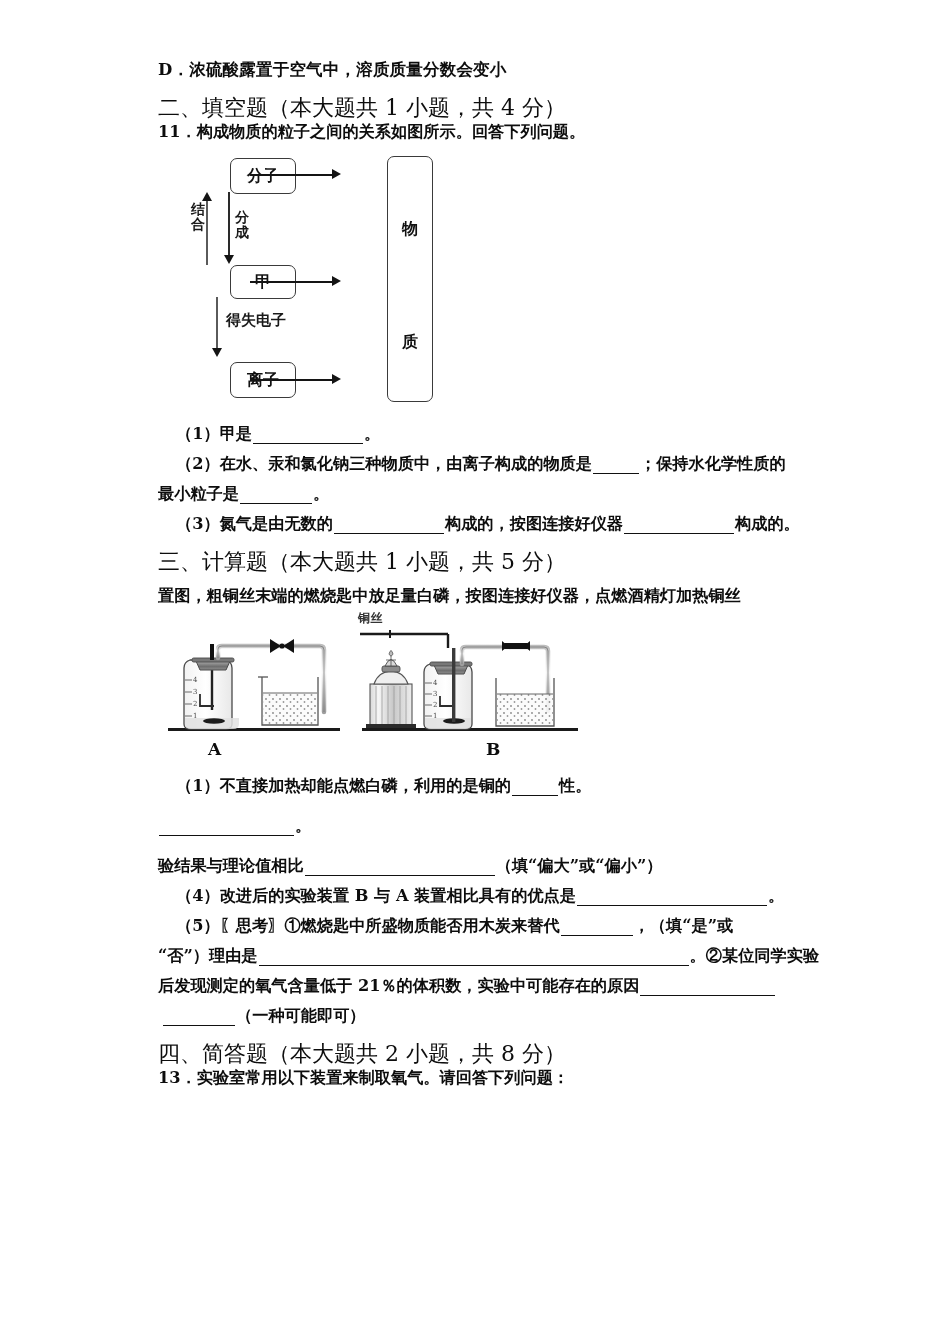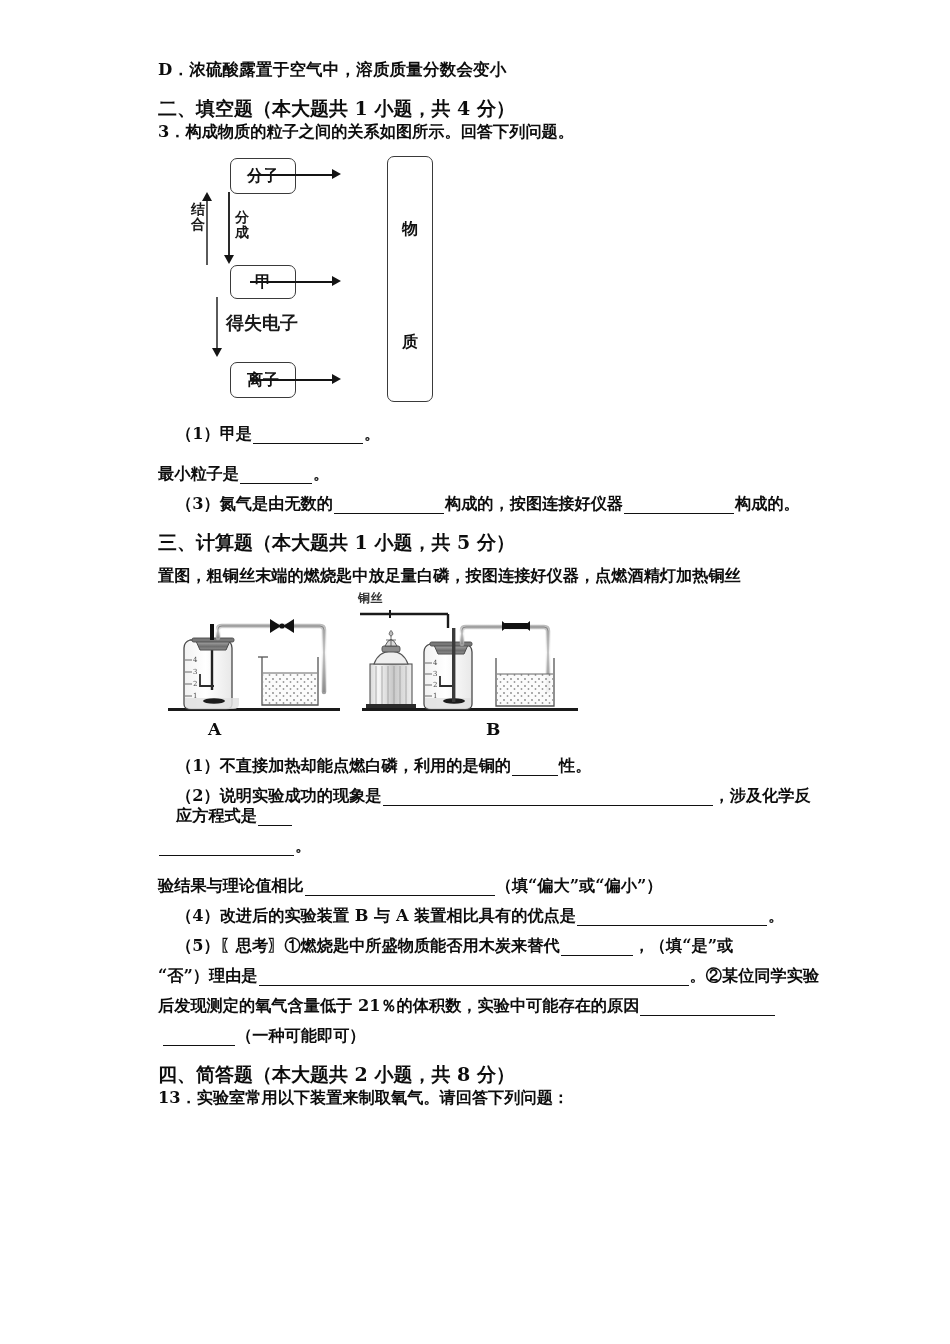--- a/index.html
+++ b/index.html
@@ -30,22 +30,22 @@
 
   
   .line {
     font-size: 16.5px;
     line-height: 20px;
     font-weight: 700;
     letter-spacing: 0.2px;
     white-space: nowrap;
   }
   .sec-head {
-    font-size: 19px;
-    font-weight: 700;
+    font-size: 22px;
+    font-weight: 400;
     line-height: 20px;
   }
   .q-line {
     font-size: 16.2px;
     font-weight: 700;
     line-height: 20px;
   }
   .indent { padding-left: 18px; }
   .blank {
     display: inline-block;
@@ -138,21 +138,21 @@
     position: absolute;
     font-size: 14px;
     font-weight: 700;
     line-height: 15px;
     width: 16px;
     text-align: center;
     color: #1a1a1a;
   }
   .hlabel {
     position: absolute;
-    font-size: 18px;
+    font-size: 15px;
     font-weight: 700;
     color: #1a1a1a;
     white-space: nowrap;
   }
 
   
   .apparatus {
     position: relative;
     width: 420px;
     height: 148px;
@@ -181,21 +181,21 @@
 
 <div class="page">
   <div class="body-col">
 
     <div class="line">D．浓硫酸露置于空气中，溶质质量分数会变小</div>
 
     <div class="sp-18"></div>
 
     <div class="sec-head">二、填空题（本大题共 1 小题，共 4 分）</div>
     <div class="sp-4"></div>
-    <div class="q-line">3．构成物质的粒子之间的关系如图所示。回答下列问题。</div>
+    <div class="q-line">11．构成物质的粒子之间的关系如图所示。回答下列问题。</div>
 
     <div class="sp-14"></div>
 
     <div class="flow">
       <div class="fbox" id="box-fenzi">分子</div>
       <div class="fbox" id="box-jia">甲</div>
       <div class="fbox" id="box-lizi">离子</div>
 
       <div class="fbox" id="box-wuzhi">
         <span class="vchar c1">物</span>
@@ -225,20 +225,23 @@
     </div>
 
     <div class="sp-22"></div>
 
     <div class="q-line indent">
       <span>（1）甲是</span><span class="blank b-md"></span><span>。</span>
     </div>
 
     <div class="sp-10"></div>
 
+    <div class="q-line indent">
+      <span>（2）在水、汞和氯化钠三种物质中，由离子构成的物质是</span><span class="blank b-xs"></span><span>；保持水化学性质的</span>
+    </div>
     <div class="sp-10"></div>
     <div class="q-line">
       <span>最小粒子是</span><span class="blank b-sm"></span><span>。</span>
     </div>
 
     <div class="sp-10"></div>
 
     <div class="q-line indent">
       <span>（3）氮气是由无数的</span><span class="blank b-md"></span><span>构成的，按图连接好仪器</span><span class="blank b-md"></span><span>构成的。</span>
     </div>
@@ -396,23 +399,20 @@
     </div>
 
     <div class="sp-8"></div>
 
     <div class="q-line indent">
       <span>（1）不直接加热却能点燃白磷，利用的是铜的</span><span class="blank b-xs"></span><span>性。</span>
     </div>
 
     <div class="sp-10"></div>
 
-    <div class="q-line indent">
-      <span>（2）说明实验成功的现象是</span><span class="blank b-xxl"></span><span>，涉及化学反应方程式是</span><span class="blank b-xs" style="width:34px;"></span>
-    </div>
     <div class="sp-10"></div>
     <div class="q-line">
       <span class="blank b-lg"></span><span>。</span>
     </div>
 
     <div class="sp-10"></div>
 
     <div class="sp-10"></div>
     <div class="q-line">
       <span>验结果与理论值相比</span><span class="blank b-xl"></span><span>（填“偏大”或“偏小”）</span>

